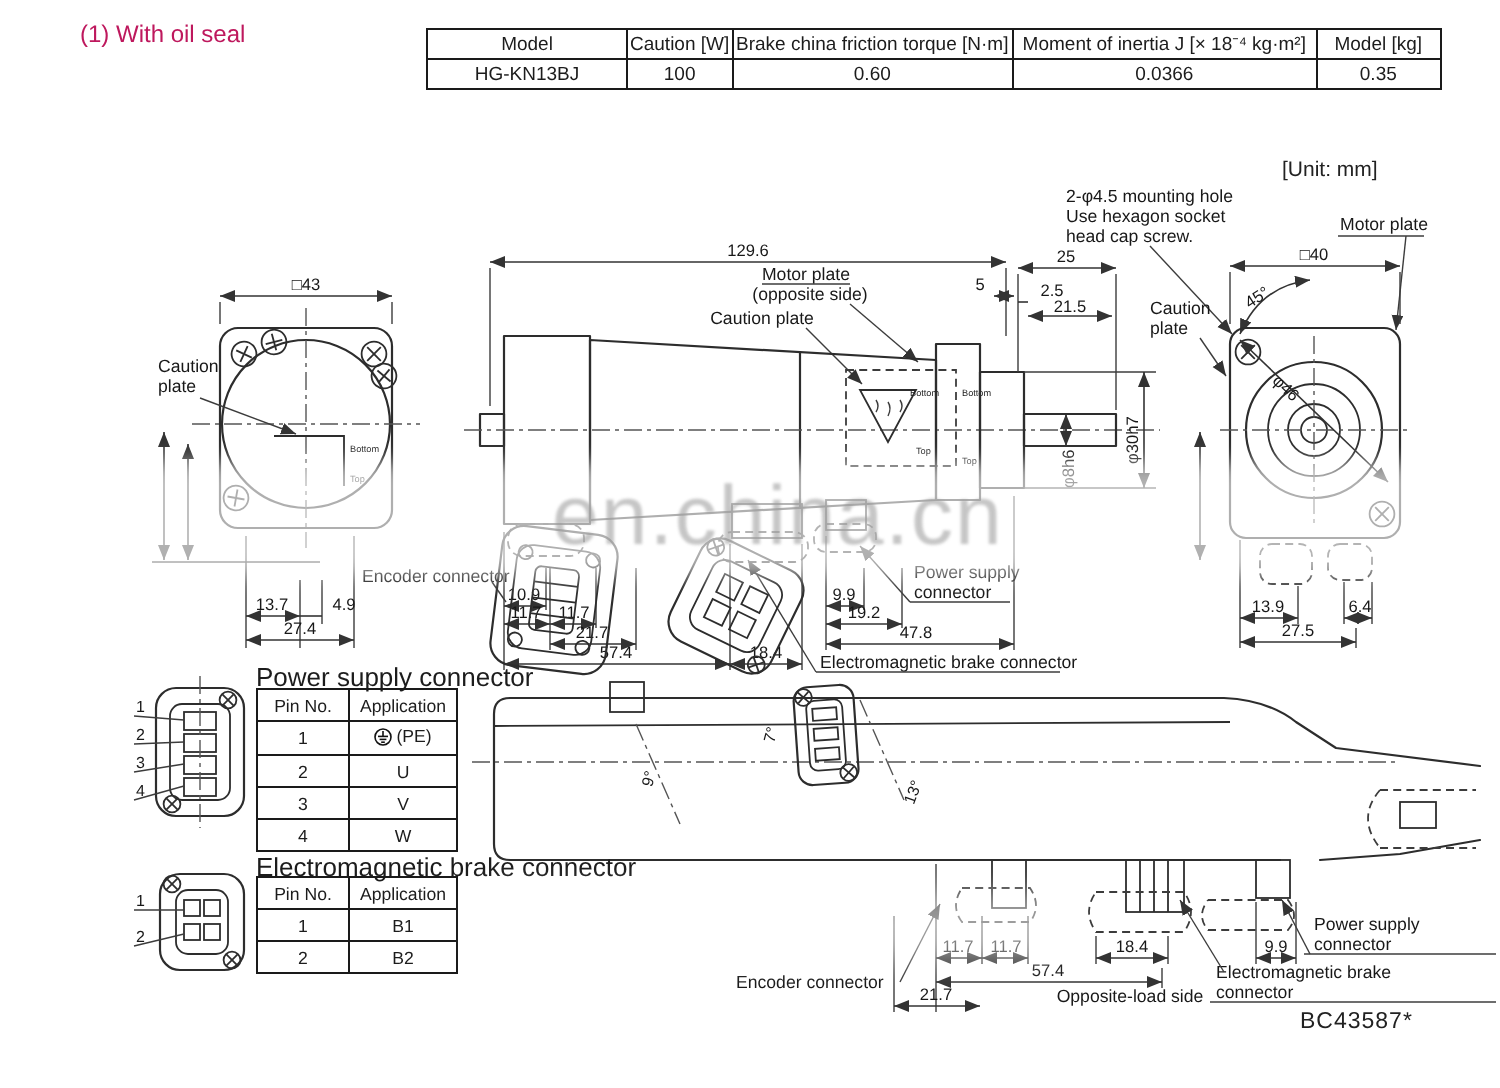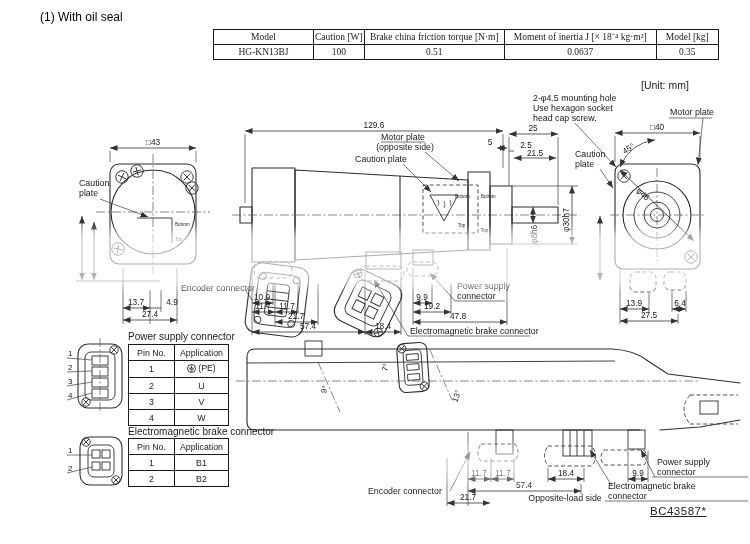--- a/index.html
+++ b/index.html
@@ -1,30 +1,30 @@
 <!DOCTYPE html>
 <html><head>
 <meta charset="utf-8">
 <style>
   html,body{margin:0;padding:0;background:#fff;}
   #stage{position:relative;width:750px;height:544px;background:#fff;overflow:hidden;
          font-family:"Liberation Sans",sans-serif;color:#1c1c1c;}
   .abs{position:absolute;}
-  #page-title{left:40px;top:10px;font-size:12px;color:#000000;text-align:right;}
+  #page-title{left:40px;top:10px;font-size:12px;color:#be185d;text-align:right;}
   #unit-note{left:627px;top:79px;font-size:10.5px;color:#222;padding-left:14px;}
-  #doc-number{left:650px;top:505px;font-size:11.5px;color:#222;letter-spacing:.5px;text-decoration:underline;}
+  #doc-number{left:650px;top:505px;font-size:11.5px;color:#222;letter-spacing:.5px;}
 
   table.spec{border-collapse:collapse;table-layout:fixed;}
   table.spec td,table.spec th{border:1.2px solid #1a1a1a;font-weight:normal;
       font-size:9.5px;text-align:center;padding:0 1px;height:14px;line-height:13px;
       overflow:hidden;white-space:nowrap;}
-  #spec-table{left:213px;top:29px;font-family:Liberation Serif, serif;}
+  #spec-table{left:213px;top:14px;}
   #spec-table table{border:1.6px solid #111;}
 
-  .conn-title{font-size:10px;color:#1c1c1c;white-space:nowrap;}
+  .conn-title{font-size:13px;color:#1c1c1c;white-space:nowrap;}
   #power-title{left:128px;top:331px;}
   #brake-title{left:128px;top:426px;}
   table.pin{border-collapse:collapse;table-layout:fixed;padding-left:10px;}
   table.pin td,table.pin th{border:1.1px solid #1a1a1a;font-weight:normal;font-size:8.8px;
       text-align:center;padding:0;height:15px;line-height:14px;white-space:nowrap;}
   #power-table{left:128px;top:344px;}
   #brake-table{left:128px;top:438px;}
   .pin-icon{display:inline-block;vertical-align:-2px;margin-right:2px;}
 
   
@@ -69,22 +69,22 @@
           <tr>
         <th>Model</th>
         <th>Caution [W]</th>
         <th>Brake china friction torque [N·m]</th>
         <th>Moment of inertia J [× 18⁻⁴ kg·m²]</th>
         <th>Model [kg]</th>
       </tr>
       <tr>
         <td>HG-KN13BJ</td>
         <td>100</td>
-        <td>0.51</td>
-        <td>0.0637</td>
+        <td>0.60</td>
+        <td>0.0366</td>
         <td>0.35</td>
       </tr>
     </tbody>
       </table>
   </div>
 
   <svg class="abs" style="left:0;top:0" width="750" height="544" viewBox="0 0 750 544">
     <defs>
       <marker id="ar" orient="auto-start-reverse" markerUnits="userSpaceOnUse" markerWidth="9" markerHeight="7" refX="7.5" refY="3">
         <path d="M0,0L7.5,3L0,6Z" fill="#333"></path>
@@ -474,15 +474,16 @@
       <tr>
           <td>2</td>
           <td>B2</td>
           </tr>
     </tbody>
       </table>
   </div>
 
   <div class="abs" id="wm-band"></div>
   <div class="abs" id="wm-band2"></div>
+  <div class="abs" id="wm-text">en.china.cn</div>
 
   <div class="abs" id="doc-number">BC43587*</div>
 </div>
 
 </body></html>

